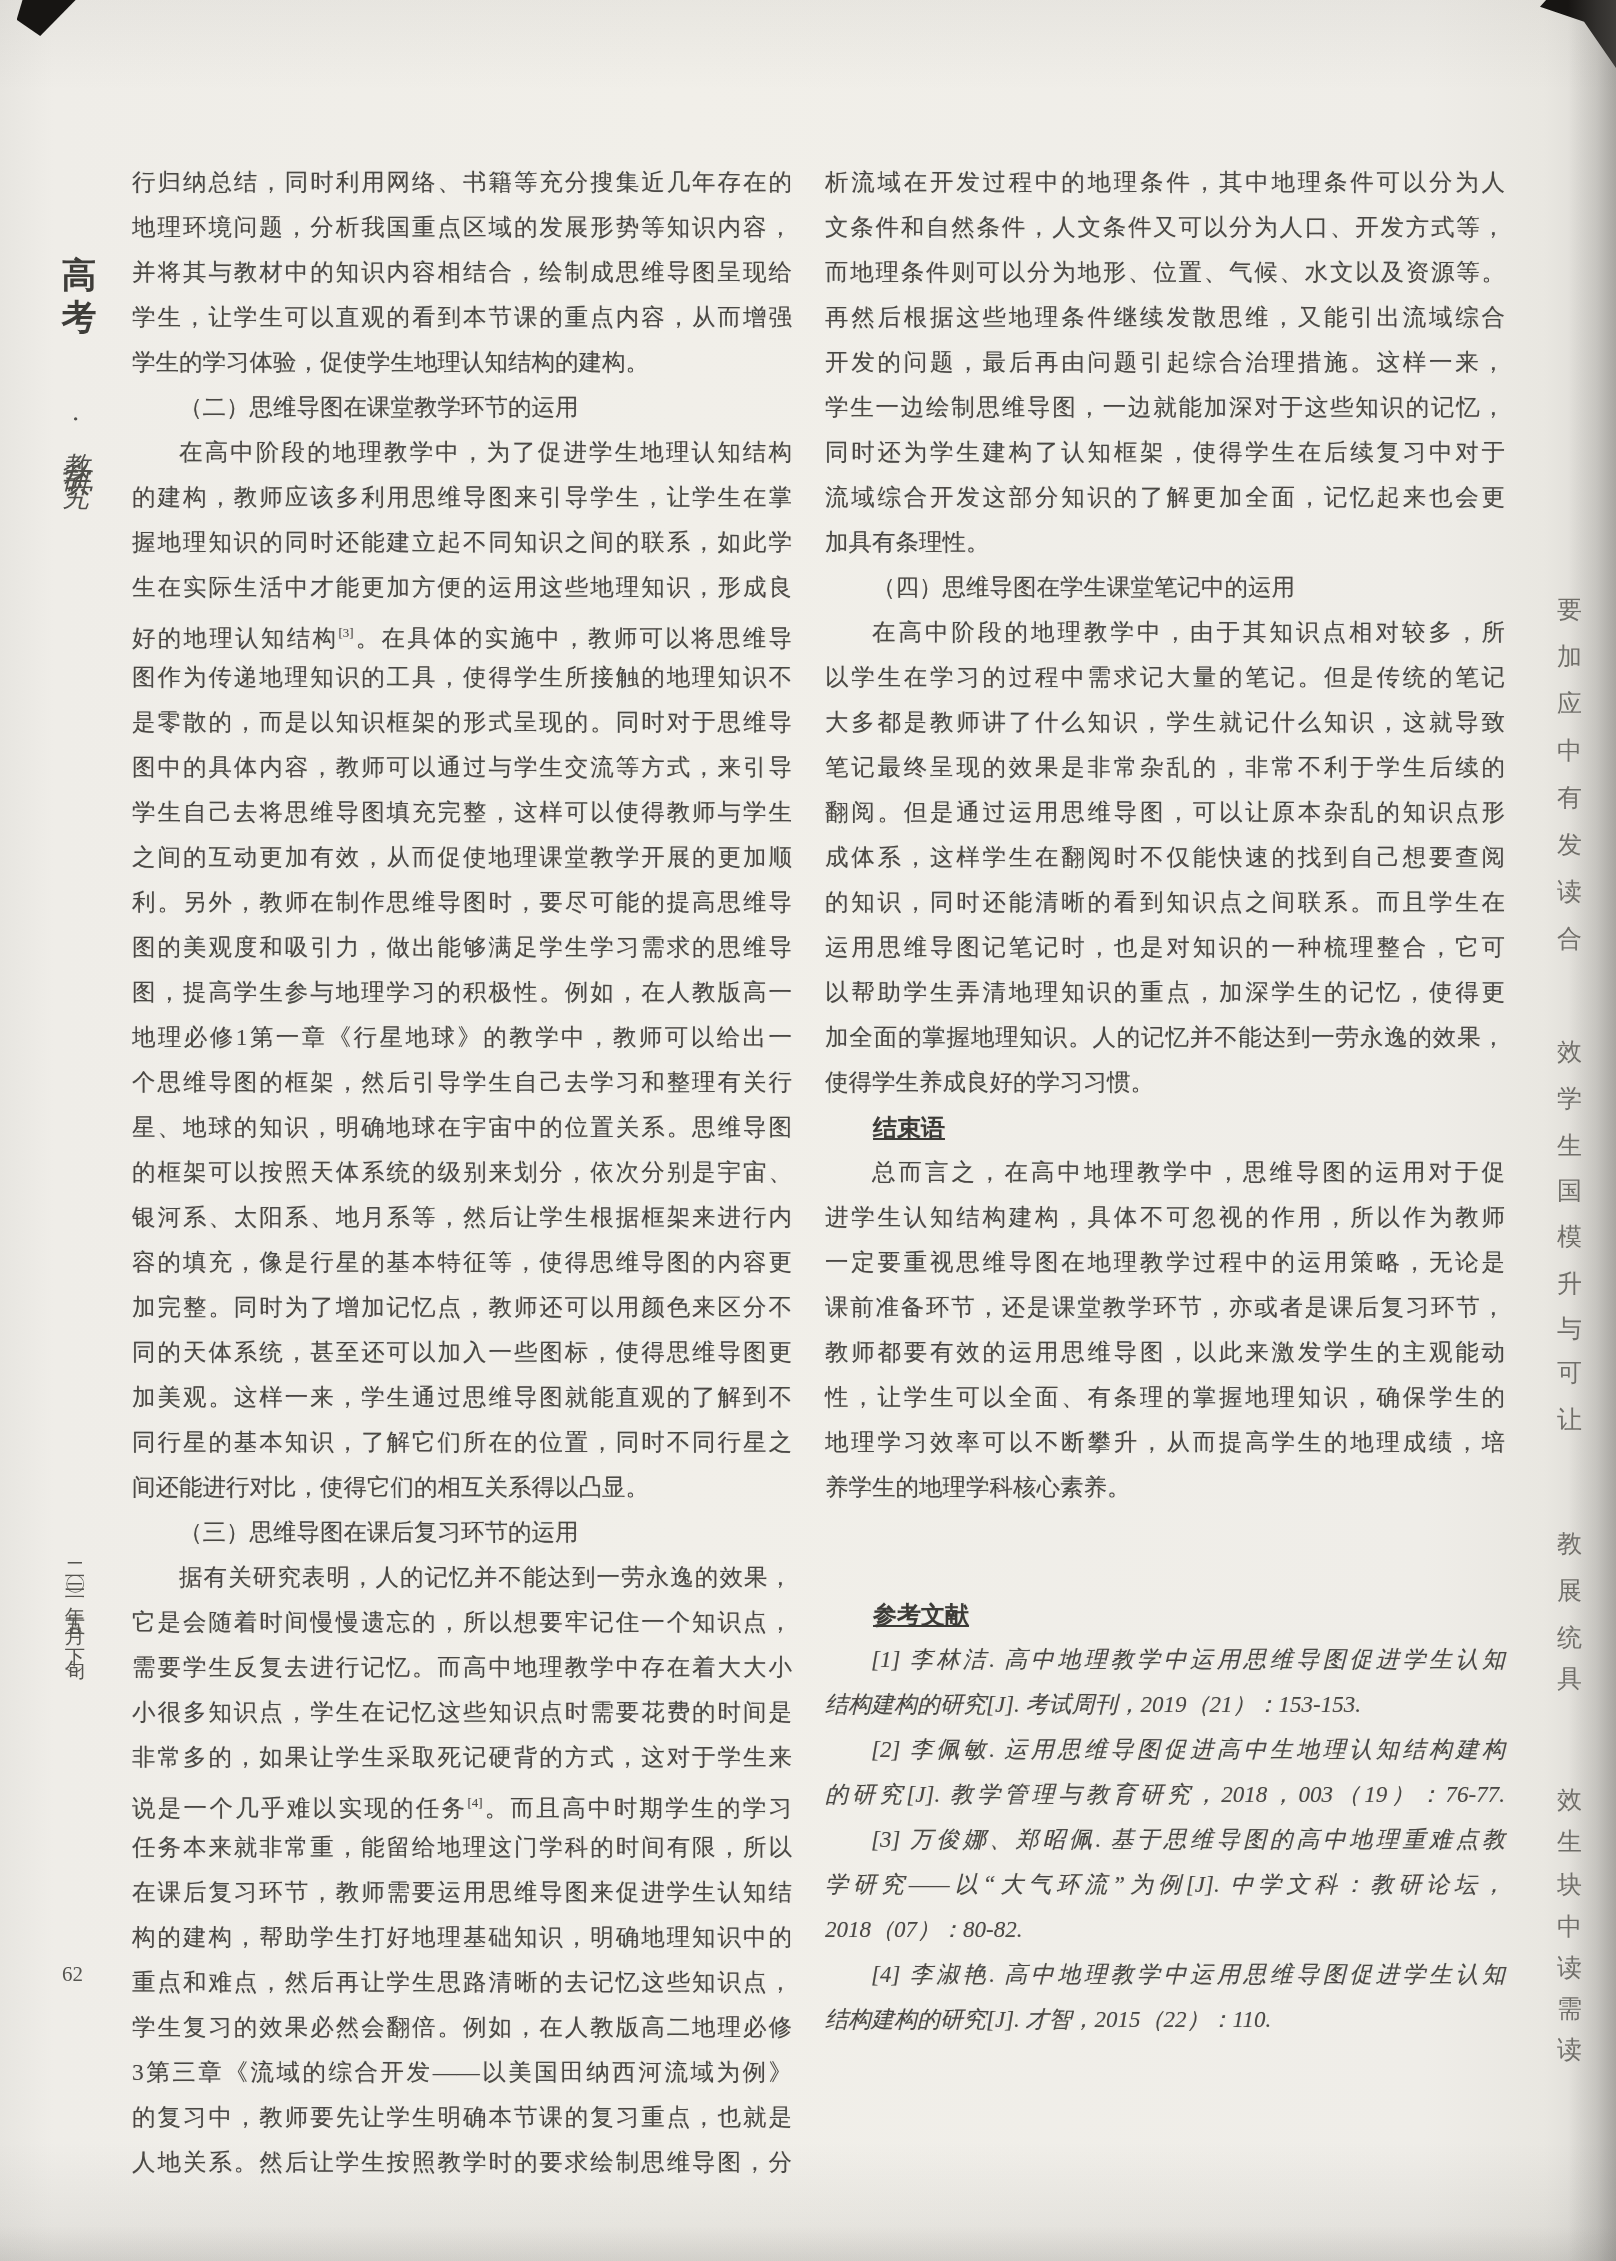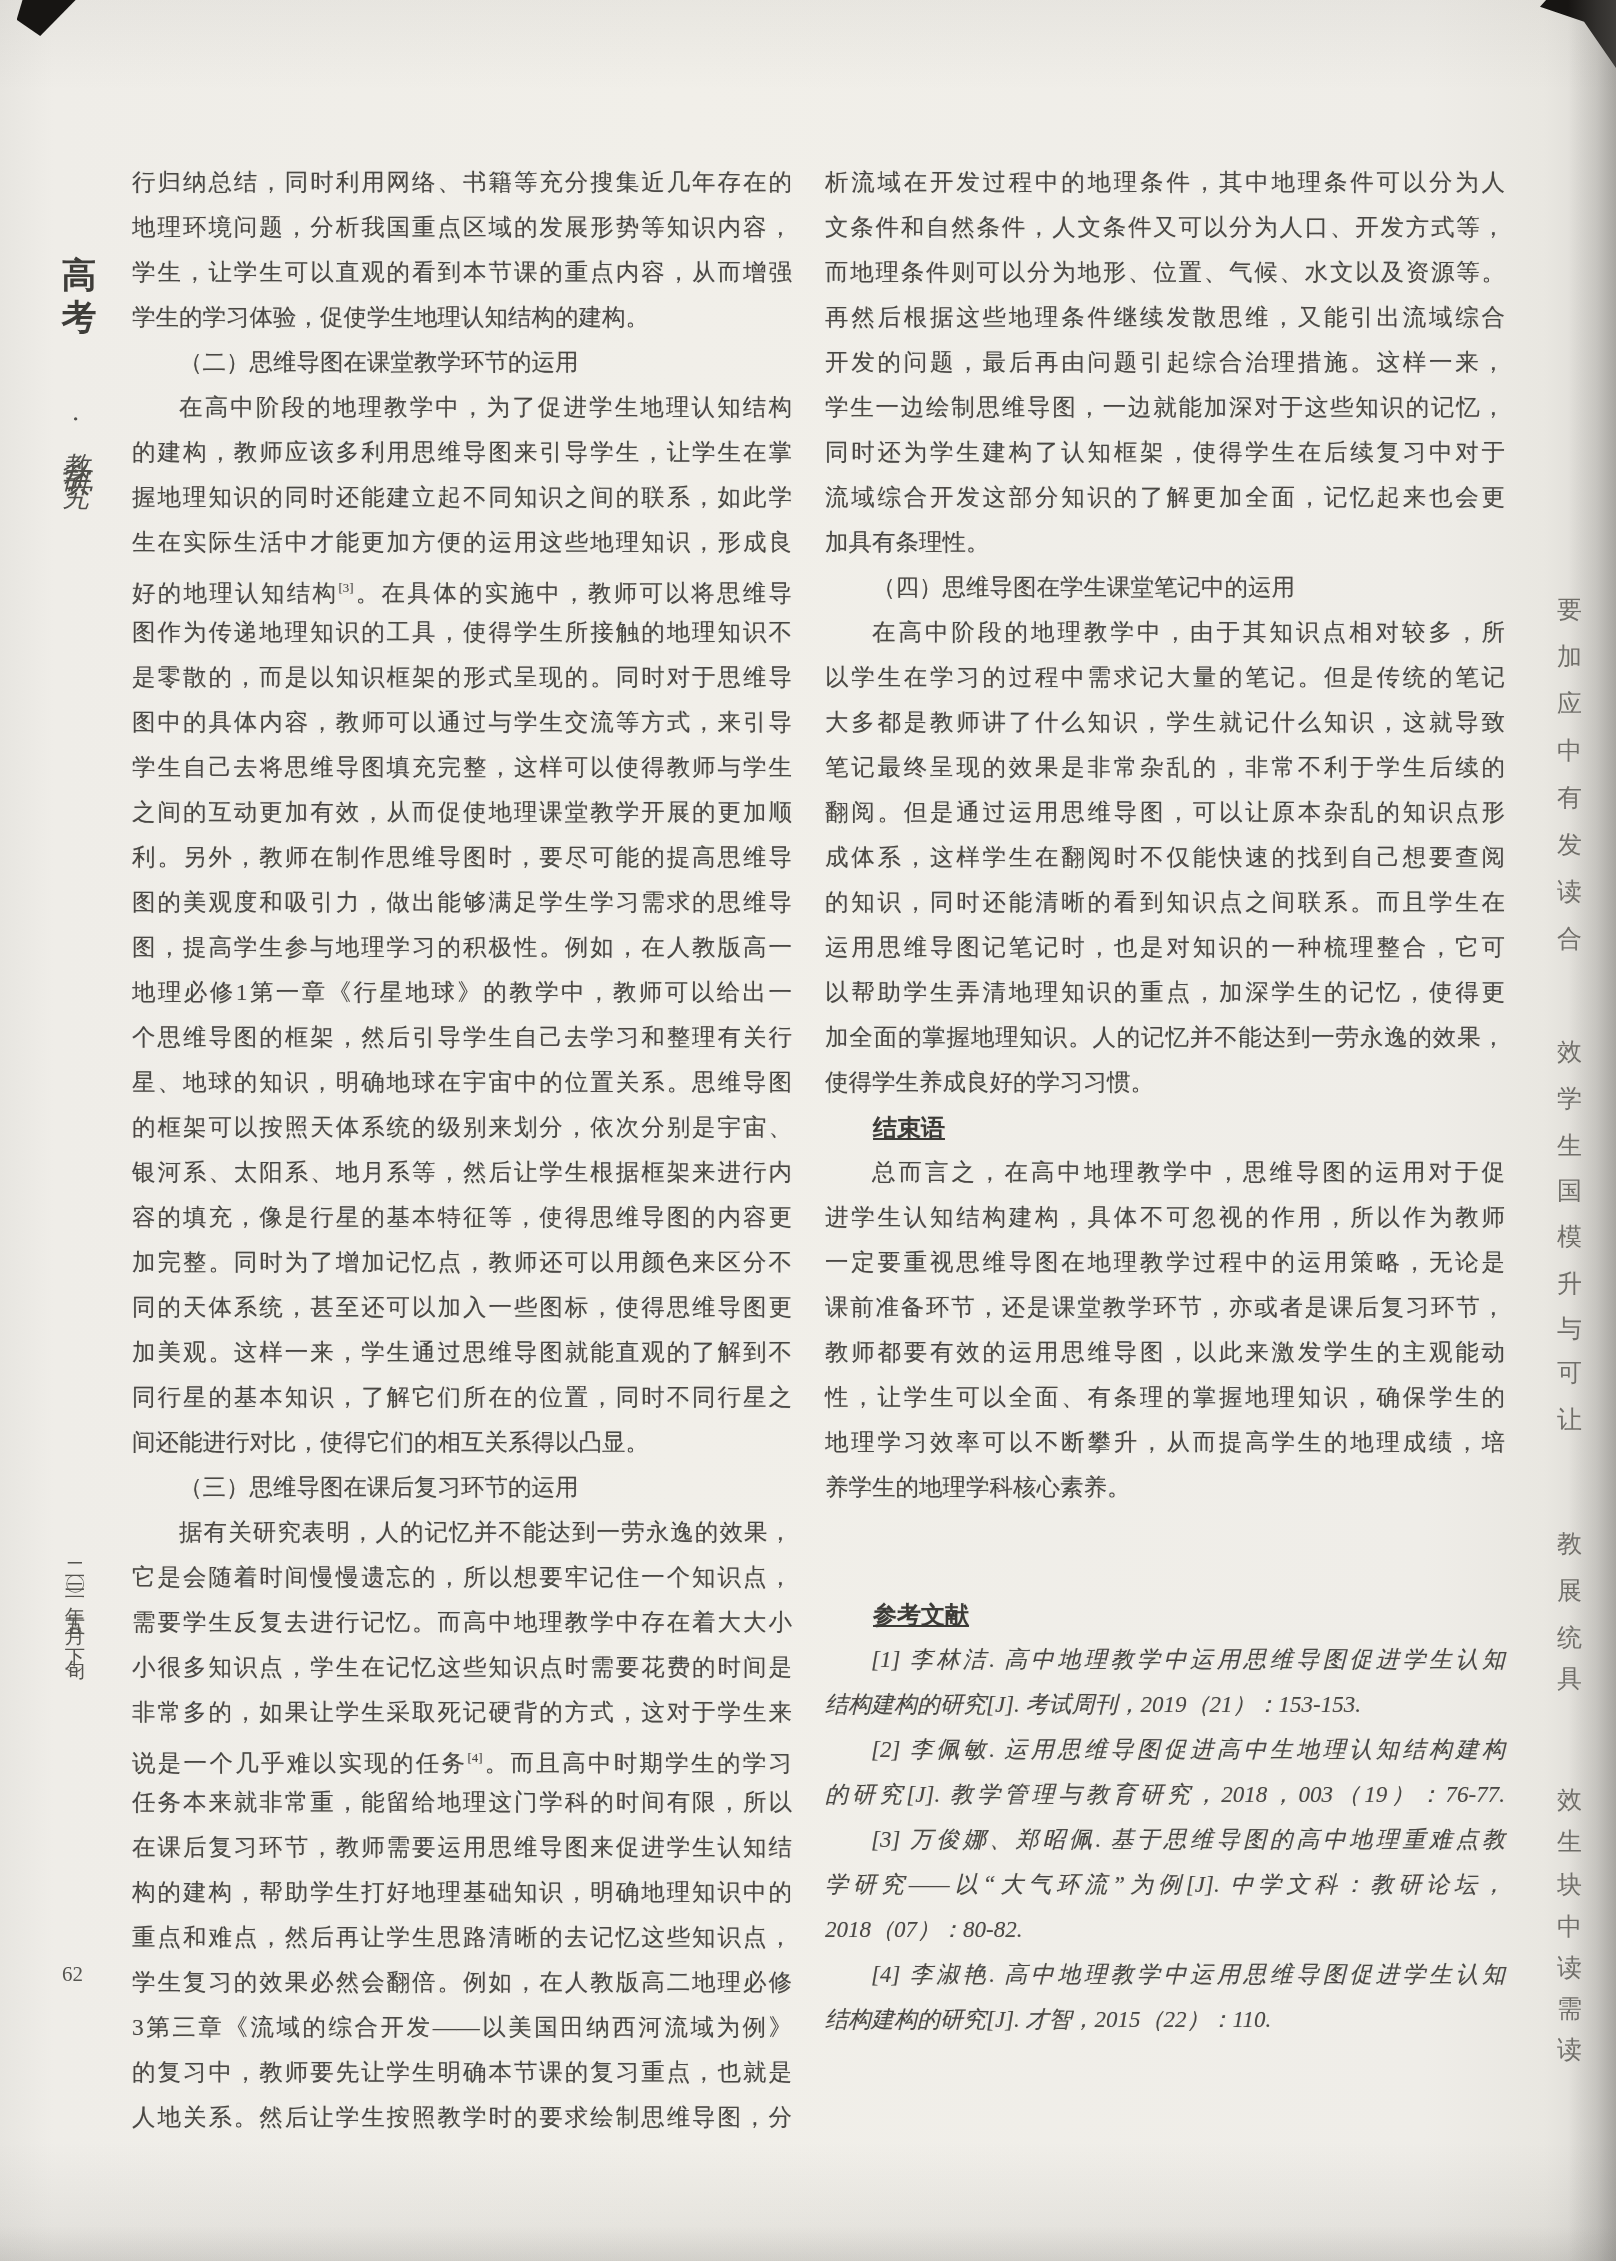--- a/index.html
+++ b/index.html
@@ -53,20 +53,21 @@
   <div class="corner-tr"></div>
 
   <div class="v journal-title">高考</div>
   <div class="v column-label">·教学研究·</div>
   <div class="v issue-date">二〇二一年五月（下旬）</div>
   <div class="page-number">62</div>
 
   <div class="col" id="col-left">
       <div class="tl j">行归纳总结，同时利用网络、书籍等充分搜集近几年存在的</div>
       <div class="tl j">地理环境问题，分析我国重点区域的发展形势等知识内容，</div>
+      <div class="tl j">并将其与教材中的知识内容相结合，绘制成思维导图呈现给</div>
       <div class="tl j">学生，让学生可以直观的看到本节课的重点内容，从而增强</div>
       <div class="tl end">学生的学习体验，促使学生地理认知结构的建构。</div>
       <div class="tl end indent">（二）思维导图在课堂教学环节的运用</div>
       <div class="tl j indent">在高中阶段的地理教学中，为了促进学生地理认知结构</div>
       <div class="tl j">的建构，教师应该多利用思维导图来引导学生，让学生在掌</div>
       <div class="tl j">握地理知识的同时还能建立起不同知识之间的联系，如此学</div>
       <div class="tl j">生在实际生活中才能更加方便的运用这些地理知识，形成良</div>
       <div class="tl j"><span>好的地理认知结构</span><sup>[3]</sup><span>。在具体的实施中，教师可以将思维导</span></div>
       <div class="tl j">图作为传递地理知识的工具，使得学生所接触的地理知识不</div>
       <div class="tl j">是零散的，而是以知识框架的形式呈现的。同时对于思维导</div>

